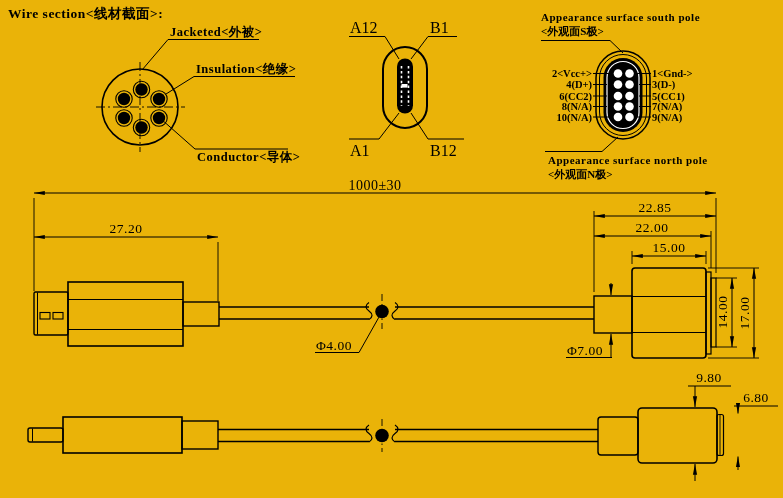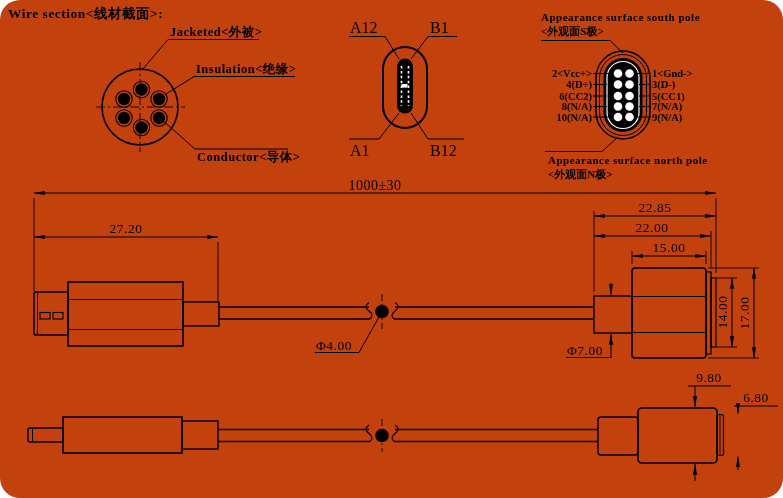--- a/index.html
+++ b/index.html
@@ -1,17 +1,17 @@
 <!DOCTYPE html>
 <html><head>
 <meta charset="utf-8">
 <style>
   html,body{margin:0;padding:0;background:#ffffff;}
-  .page{position:relative;width:783px;height:498px;background:#c2410c;overflow:hidden;
-        font-family:"Liberation Serif","DejaVu Serif",serif;border-radius:20px;}
+  .page{position:relative;width:783px;height:498px;background:#eab308;overflow:hidden;
+        font-family:"Liberation Serif","DejaVu Serif",serif;}
   svg text{fill:#000;}
   .ttl{font-size:11px;font-weight:bold;letter-spacing:.5px;}
   .sub{font-size:11px;font-weight:bold;}
   .pin{font-size:10.5px;font-weight:bold;}
   .lbl{font-size:12.5px;font-weight:bold;letter-spacing:.5px;}
   .cnr{font-size:16px;}
   .dim{font-size:13.5px;letter-spacing:.5px;}
   .dimbig{font-size:14px;letter-spacing:.5px;}
   .head{font-size:13.5px;font-weight:bold;letter-spacing:.5px;}
   .ln{stroke:#000;fill:none;}

